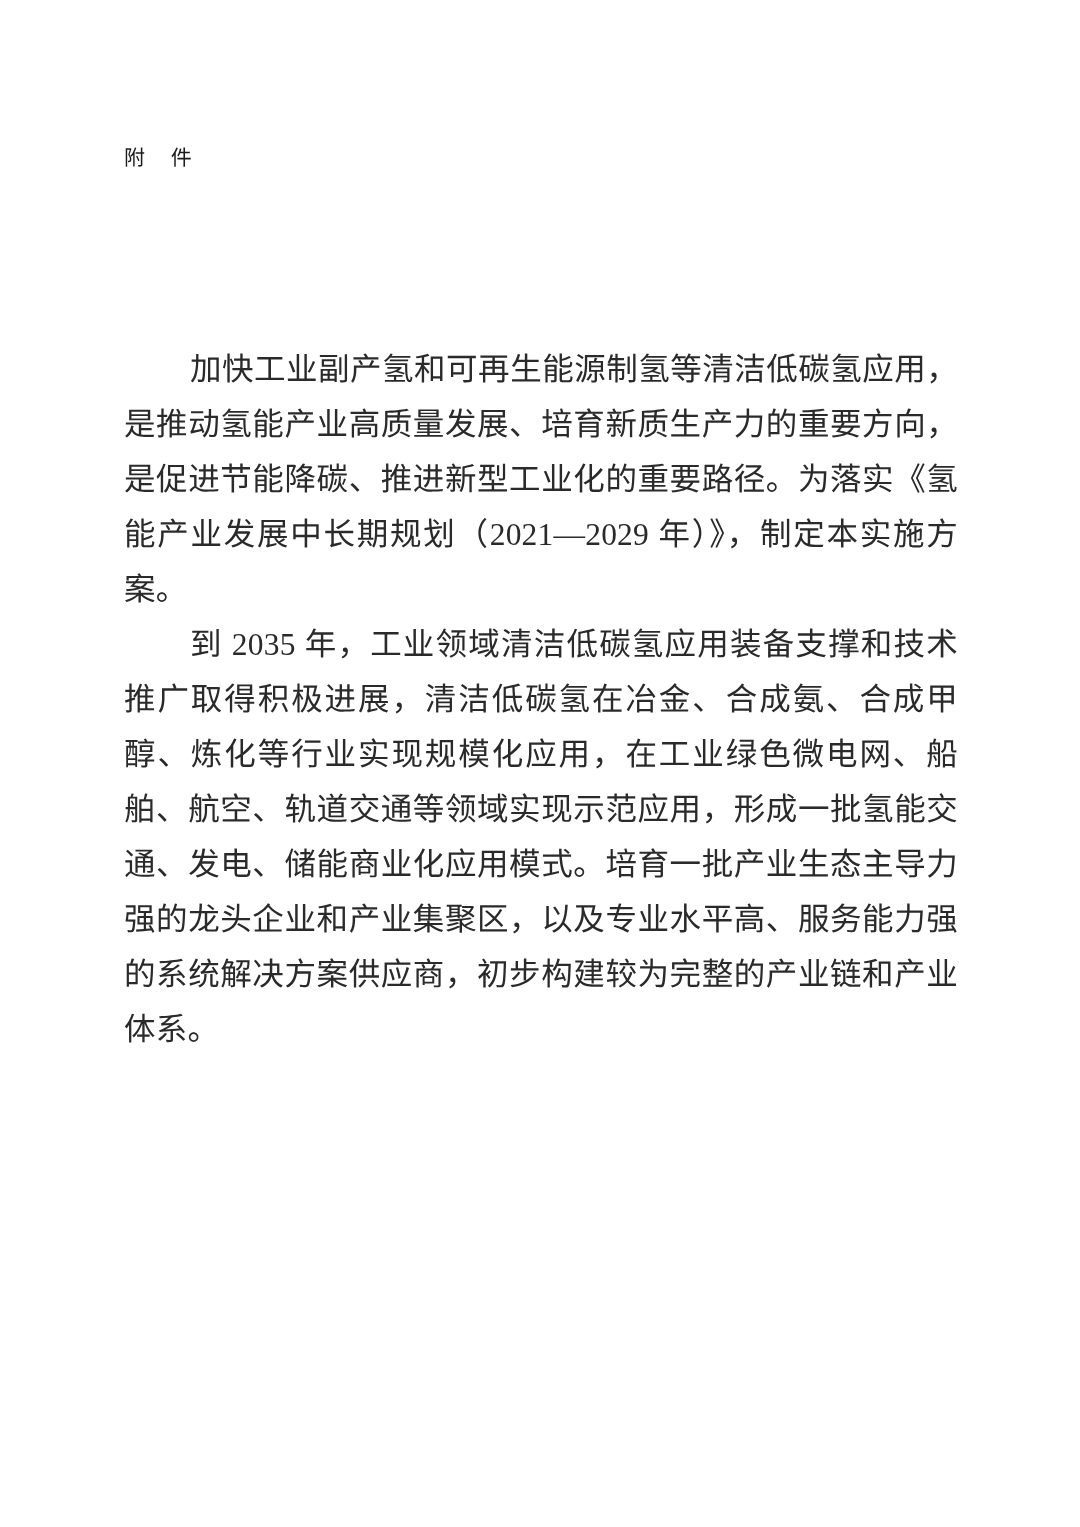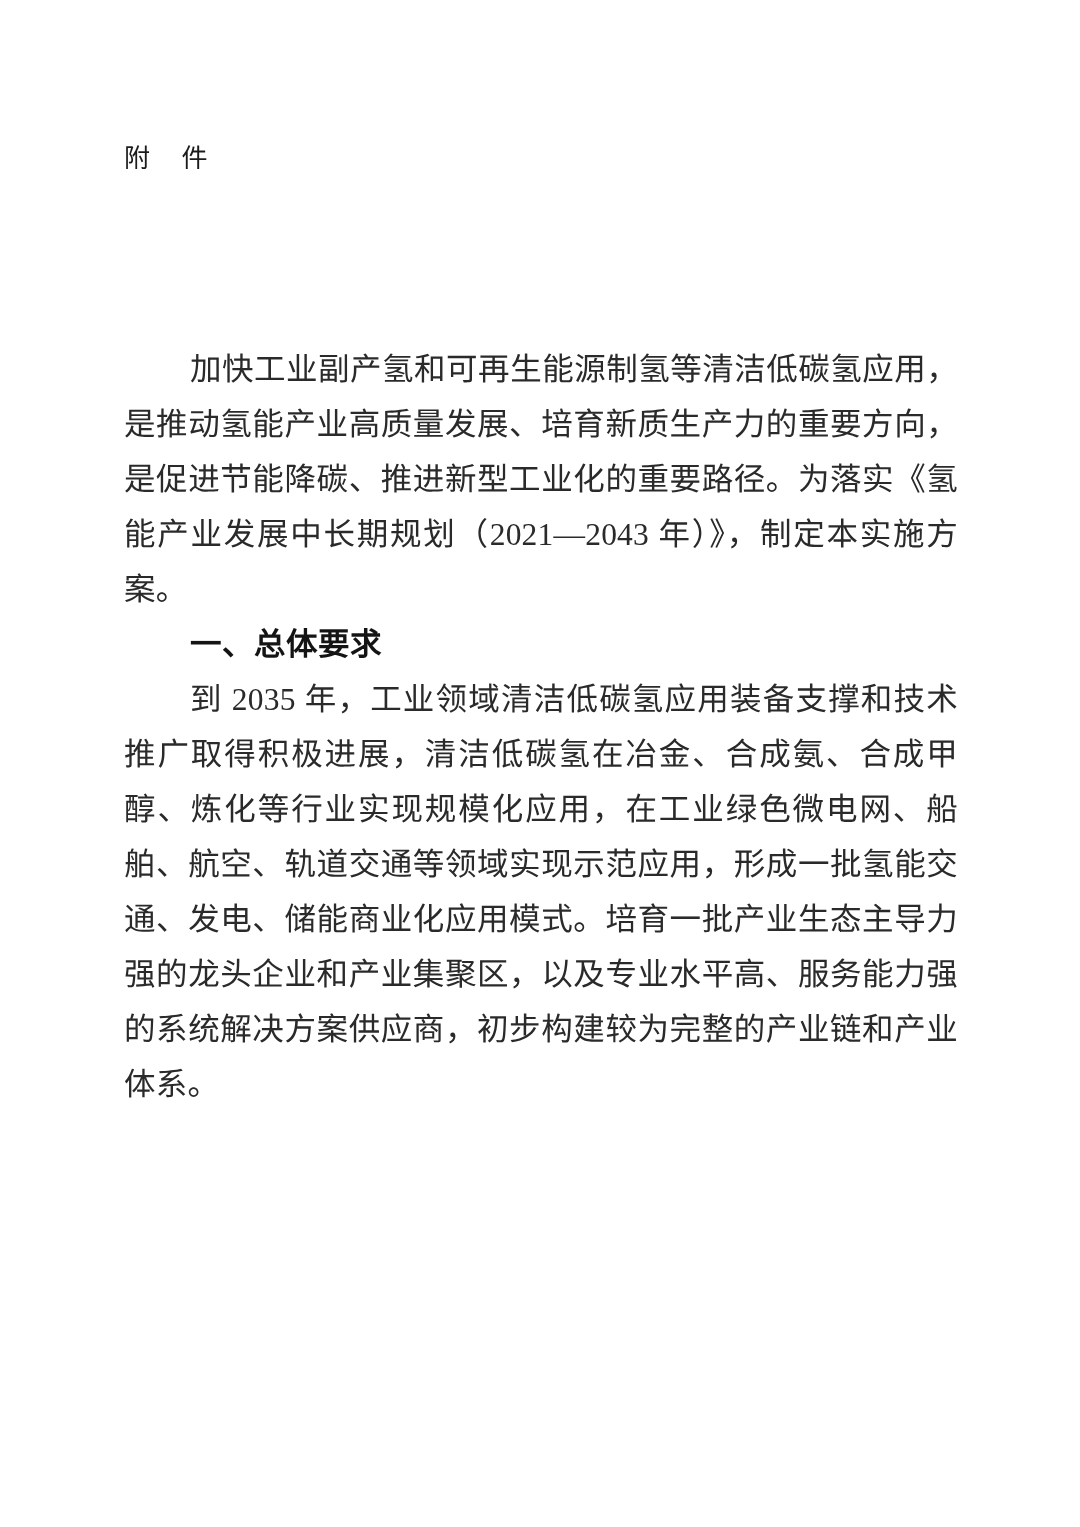--- a/index.html
+++ b/index.html
@@ -22,21 +22,21 @@
     inset: 0;
     background: #ffffff;
   }
 
   
   .attachment-label {
     position: absolute;
     left: 124px;
     top: 141px;
     font-family: "Liberation Sans", "DejaVu Sans", sans-serif;
-    font-size: 26px;
+    font-size: 21px;
     line-height: 34px;
     letter-spacing: 0.5px;
     color: #1b1b1b;
     white-space: pre;
   }
 
   
   .doc-title {
     position: absolute;
     left: 124px;
@@ -87,18 +87,17 @@
 </style>
 </head>
 <body>
 
 <div class="page">
 
   <div class="attachment-label">附    件</div>
 
 
   <div class="body-flow">
-      <p class="para">加快工业副产氢和可再生能源制氢等清洁低碳氢应用，是推动氢能产业高质量发展、培育新质生产力的重要方向，是促进节能降碳、推进新型工业化的重要路径。为落实《氢能产业发展中长期规划（2021—2043 年）》，制定本实施方案。</p>
-      <h2 class="section-heading">一、总体要求</h2>
+      <p class="para">加快工业副产氢和可再生能源制氢等清洁低碳氢应用，是推动氢能产业高质量发展、培育新质生产力的重要方向，是促进节能降碳、推进新型工业化的重要路径。为落实《氢能产业发展中长期规划（2021—2029 年）》，制定本实施方案。</p>
       <p class="para">到 2035 年，工业领域清洁低碳氢应用装备支撑和技术推广取得积极进展，清洁低碳氢在冶金、合成氨、合成甲醇、炼化等行业实现规模化应用，在工业绿色微电网、船舶、航空、轨道交通等领域实现示范应用，形成一批氢能交通、发电、储能商业化应用模式。培育一批产业生态主导力强的龙头企业和产业集聚区，以及专业水平高、服务能力强的系统解决方案供应商，初步构建较为完整的产业链和产业体系。</p>
     </div>
 
 </div>
 
 </body></html>

